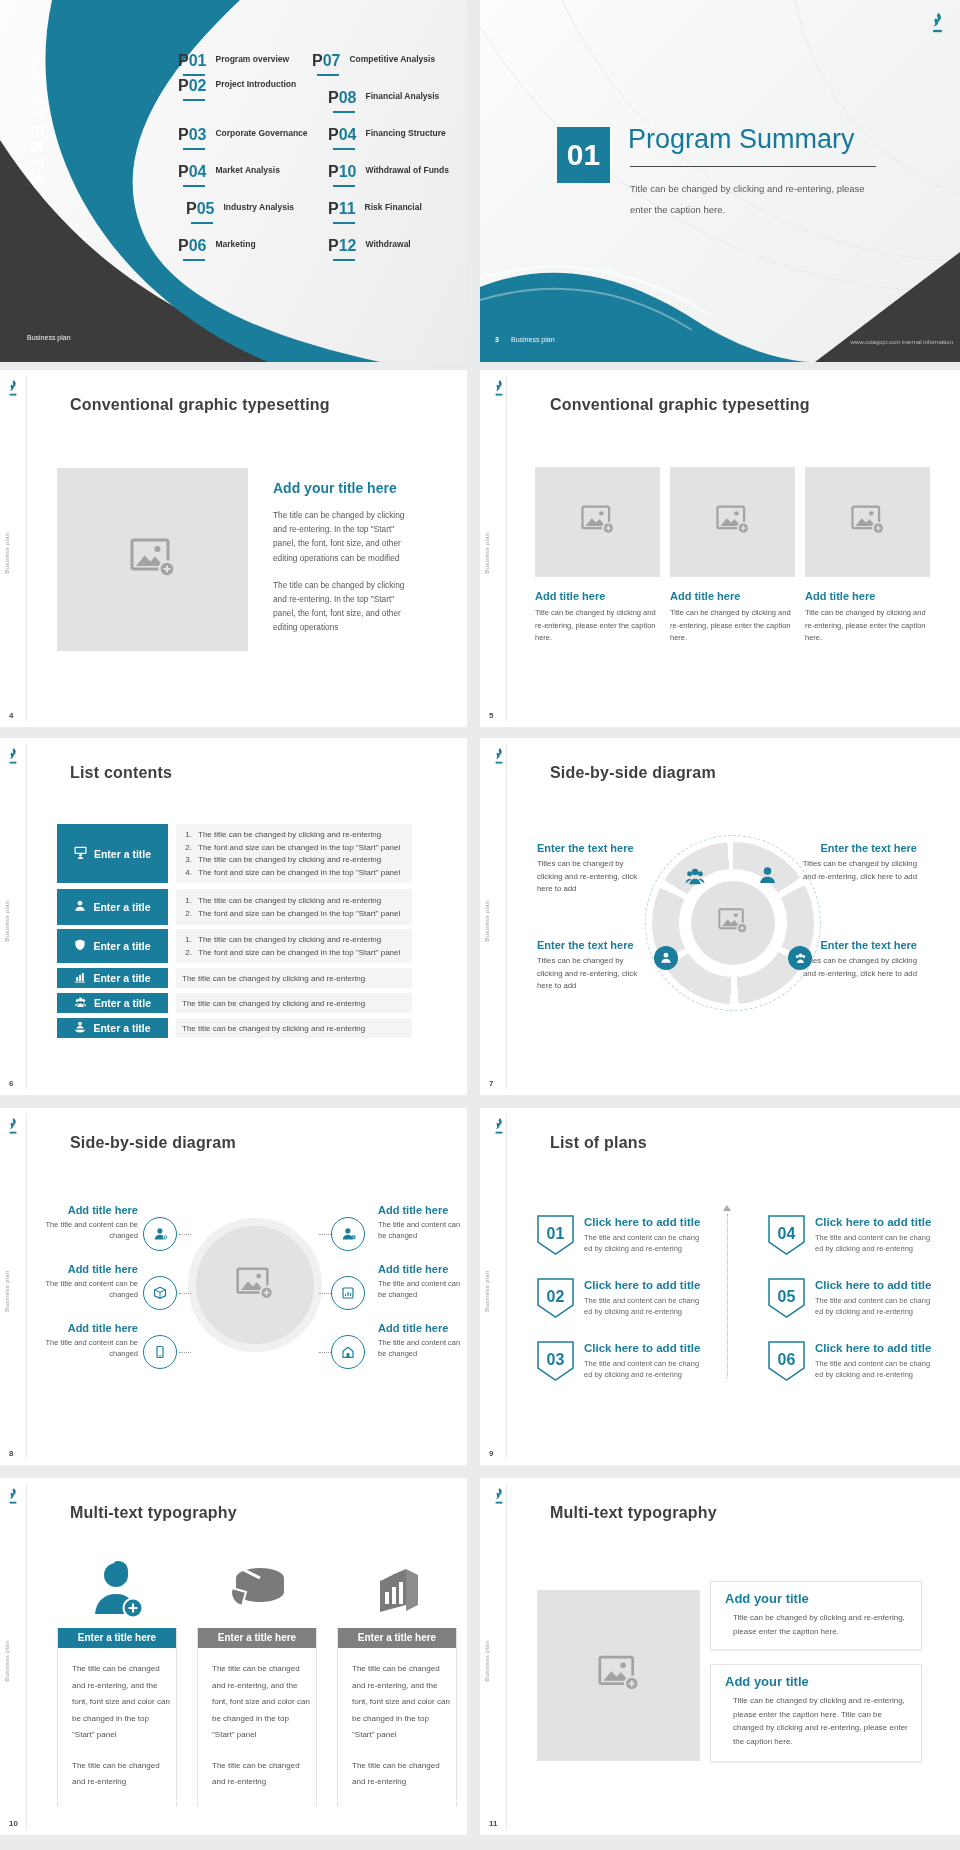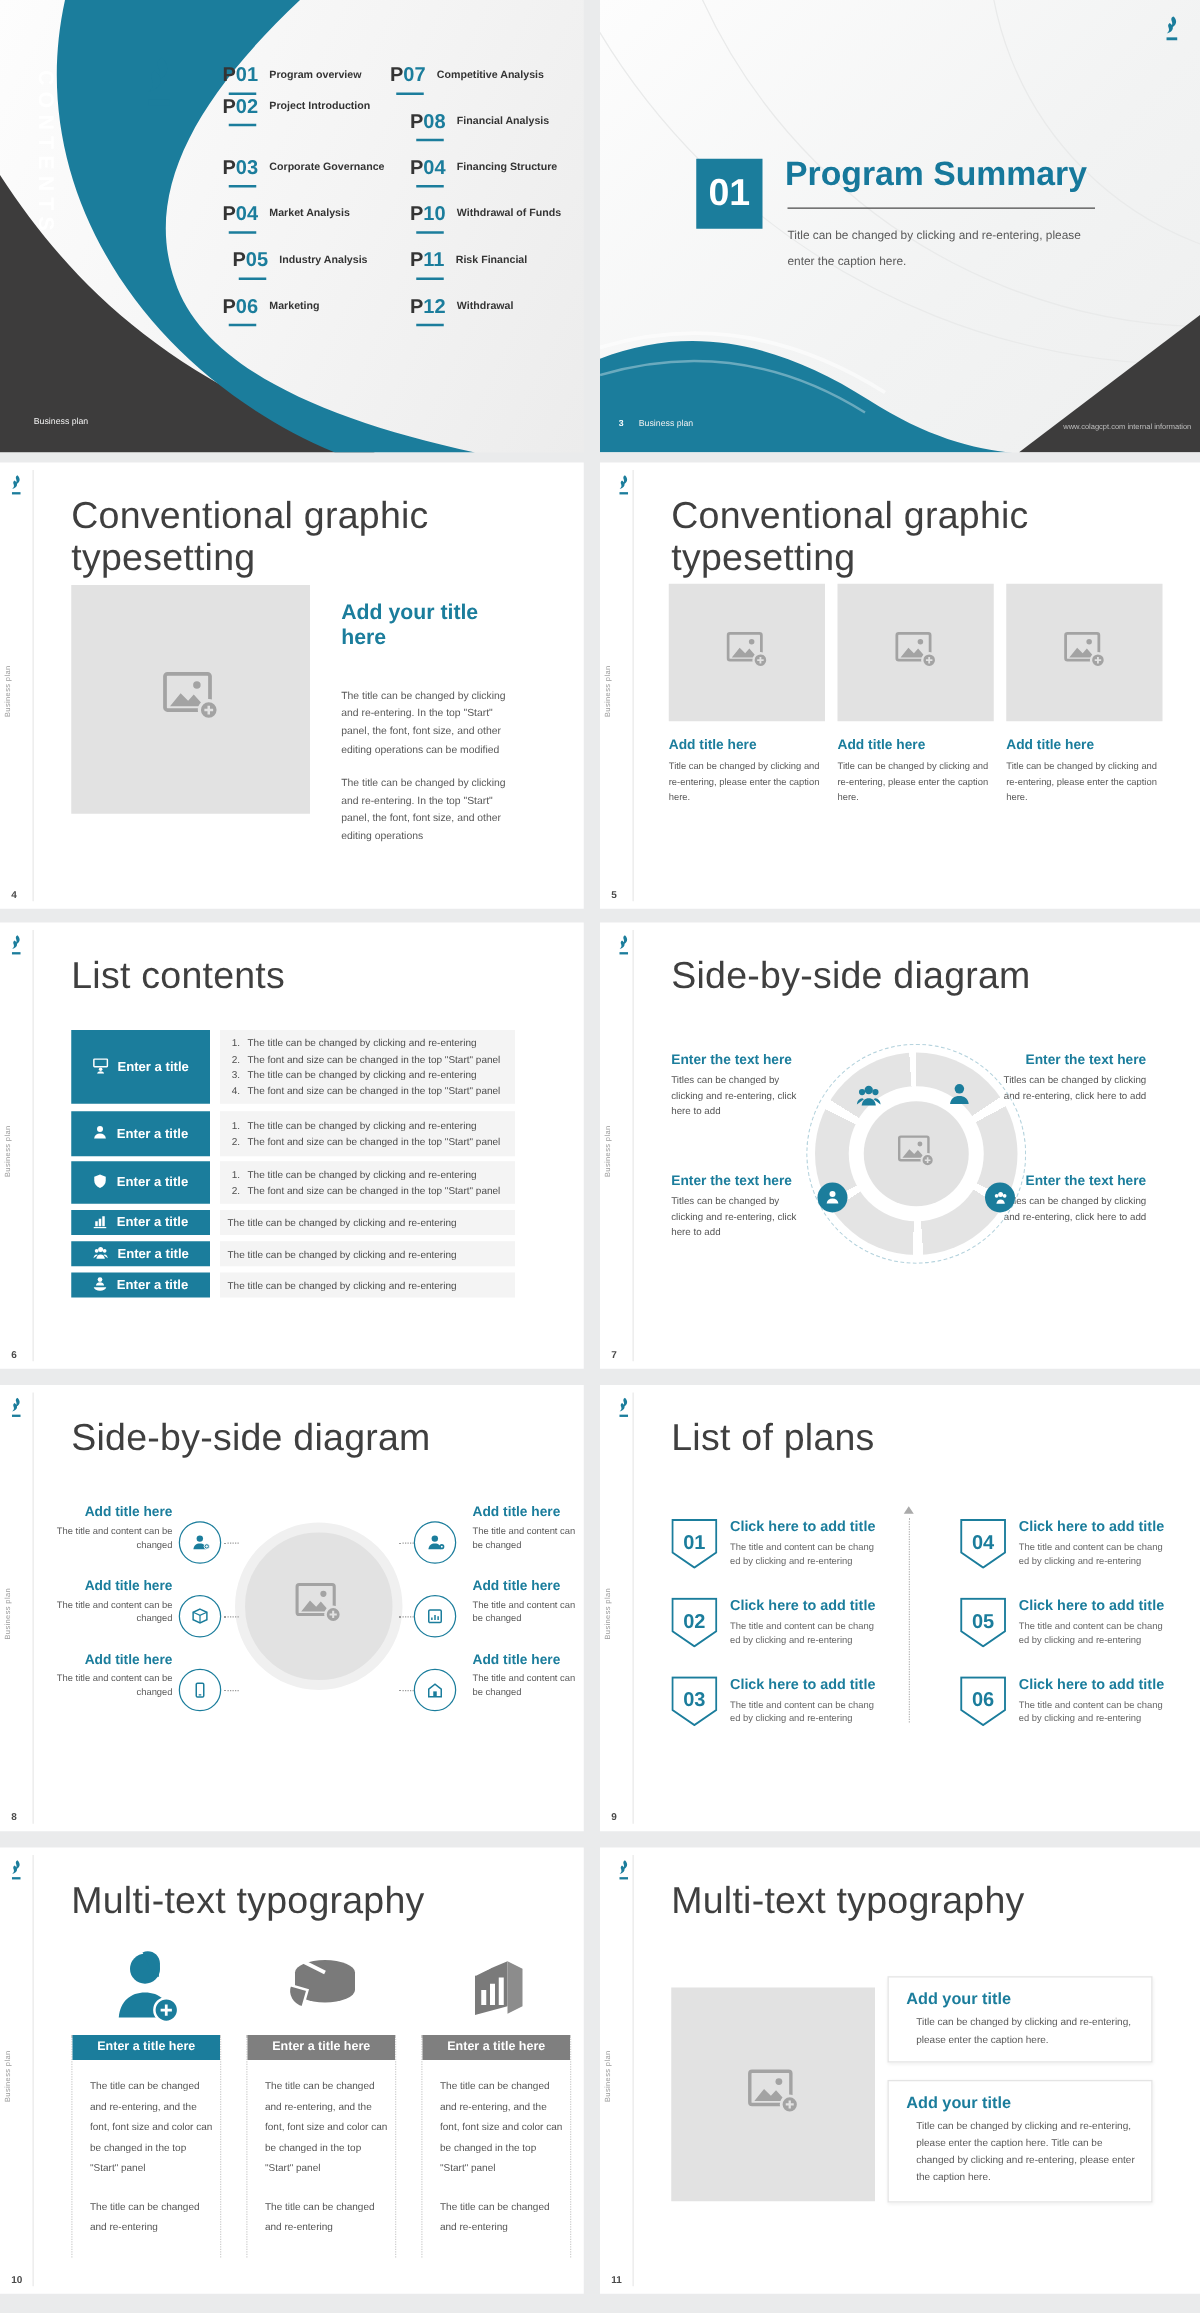--- a/index.html
+++ b/index.html
@@ -7,49 +7,49 @@
   body{font-family:"Liberation Sans",sans-serif;background:#eaebec;}
   .canvas{position:relative;width:960px;height:1850px;background:#eaebec;overflow:hidden;}
   .slide{position:absolute;background:#fff;overflow:hidden;}
 
   
   .sep{position:absolute;left:26px;top:6px;bottom:6px;width:1px;background:#e9e9e9;}
   .logo{position:absolute;left:7px;top:10px;}
   .side-label{position:absolute;left:1px;top:148px;width:12px;height:70px;display:flex;align-items:center;justify-content:center;}
   .side-label span{transform:rotate(-90deg);white-space:nowrap;font-size:6px;color:#9b9b9b;letter-spacing:.3px;}
   .page-num{position:absolute;left:9px;bottom:7px;font-size:8px;font-weight:700;color:#4a4a4a;}
-  .s-title{position:absolute;left:57px;top:26px;font-size:30px;font-weight:400;color:#3f3f3f;letter-spacing:.2px;}
+  .s-title{position:absolute;left:70px;top:26px;font-size:16px;font-weight:700;color:#3f3f3f;letter-spacing:.2px;}
   .ph-box{position:absolute;background:#e2e2e2;display:flex;align-items:center;justify-content:center;}
 
   
   #s1{left:0;top:0;width:467px;height:362px;background:linear-gradient(115deg,#fdfdfd 0%,#f4f4f4 55%,#ececec 100%);}
   .contents-vert{position:absolute;left:26px;top:56px;writing-mode:vertical-rl;font-size:17px;font-weight:700;color:#fff;letter-spacing:5px;}
   .s1-footer{position:absolute;left:27px;top:334px;font-size:7px;color:#f2f2f2;}
   .toc-item{position:absolute;display:flex;align-items:flex-start;}
   .toc-num{position:relative;padding-bottom:6px;white-space:nowrap;}
   .tp{font-size:16px;font-weight:700;color:#343434;}
   .tn{font-size:16px;font-weight:700;color:var(--accent);}
   .toc-underline{position:absolute;left:5px;bottom:0;width:22px;height:2px;background:var(--accent);}
   .toc-label{font-size:8.5px;font-weight:700;color:#343434;margin-left:9px;padding-top:2px;white-space:nowrap;}
 
   
   #s2{left:480px;top:0;width:480px;height:362px;background:linear-gradient(135deg,#fdfdfd 0%,#f2f3f3 60%,#eeefef 100%);}
   .arc{position:absolute;border:1px solid #e9eaea;border-radius:50%;}
   .num-box{position:absolute;left:77px;top:127px;width:53px;height:56px;background:var(--accent);color:#fff;font-size:30px;font-weight:700;display:flex;align-items:center;justify-content:center;}
-  .s2-title{position:absolute;left:148px;top:124px;font-size:27px;font-weight:700;color:#16789b;white-space:nowrap;}
+  .s2-title{position:absolute;left:148px;top:124px;font-size:27px;font-weight:400;color:#16789b;white-space:nowrap;}
   .s2-underline{position:absolute;left:150px;top:166px;width:246px;height:1px;background:#4a4a4a;}
   .s2-caption{position:absolute;left:150px;top:178px;width:252px;font-size:9.5px;line-height:21px;color:#595959;}
   .s2-page{position:absolute;left:15px;top:336px;font-size:7px;font-weight:700;color:#fff;}
   .s2-footer{position:absolute;left:31px;top:336px;font-size:7px;color:#f0f0f0;}
   .s2-footer-right{position:absolute;left:348px;top:339px;width:125px;font-size:6px;color:#bdbdbd;text-align:right;}
 
   
   #s3{left:0;top:370px;width:467px;height:357px;}
   .s3-text{position:absolute;left:273px;top:110px;width:139px;}
-  .s3-heading{font-size:17px;font-weight:700;color:var(--accent);margin-bottom:29px;}
+  .s3-heading{font-size:14px;font-weight:700;color:var(--accent);margin-bottom:12px;}
   .s3-para{font-size:8.3px;line-height:14.2px;color:#595959;}
   .s3-para + .s3-para{margin-top:13px;}
 
   
   #s4{left:480px;top:370px;width:480px;height:357px;}
   .card4{position:absolute;top:97px;width:125px;}
   .card4 .img{position:relative;width:125px;height:110px;background:#e2e2e2;display:flex;align-items:center;justify-content:center;}
   .card4 h4{margin:13px 0 5px 0;font-size:11px;font-weight:700;color:var(--accent);}
   .card4 p{margin:0;font-size:7.5px;line-height:12.5px;color:#595959;}
 

